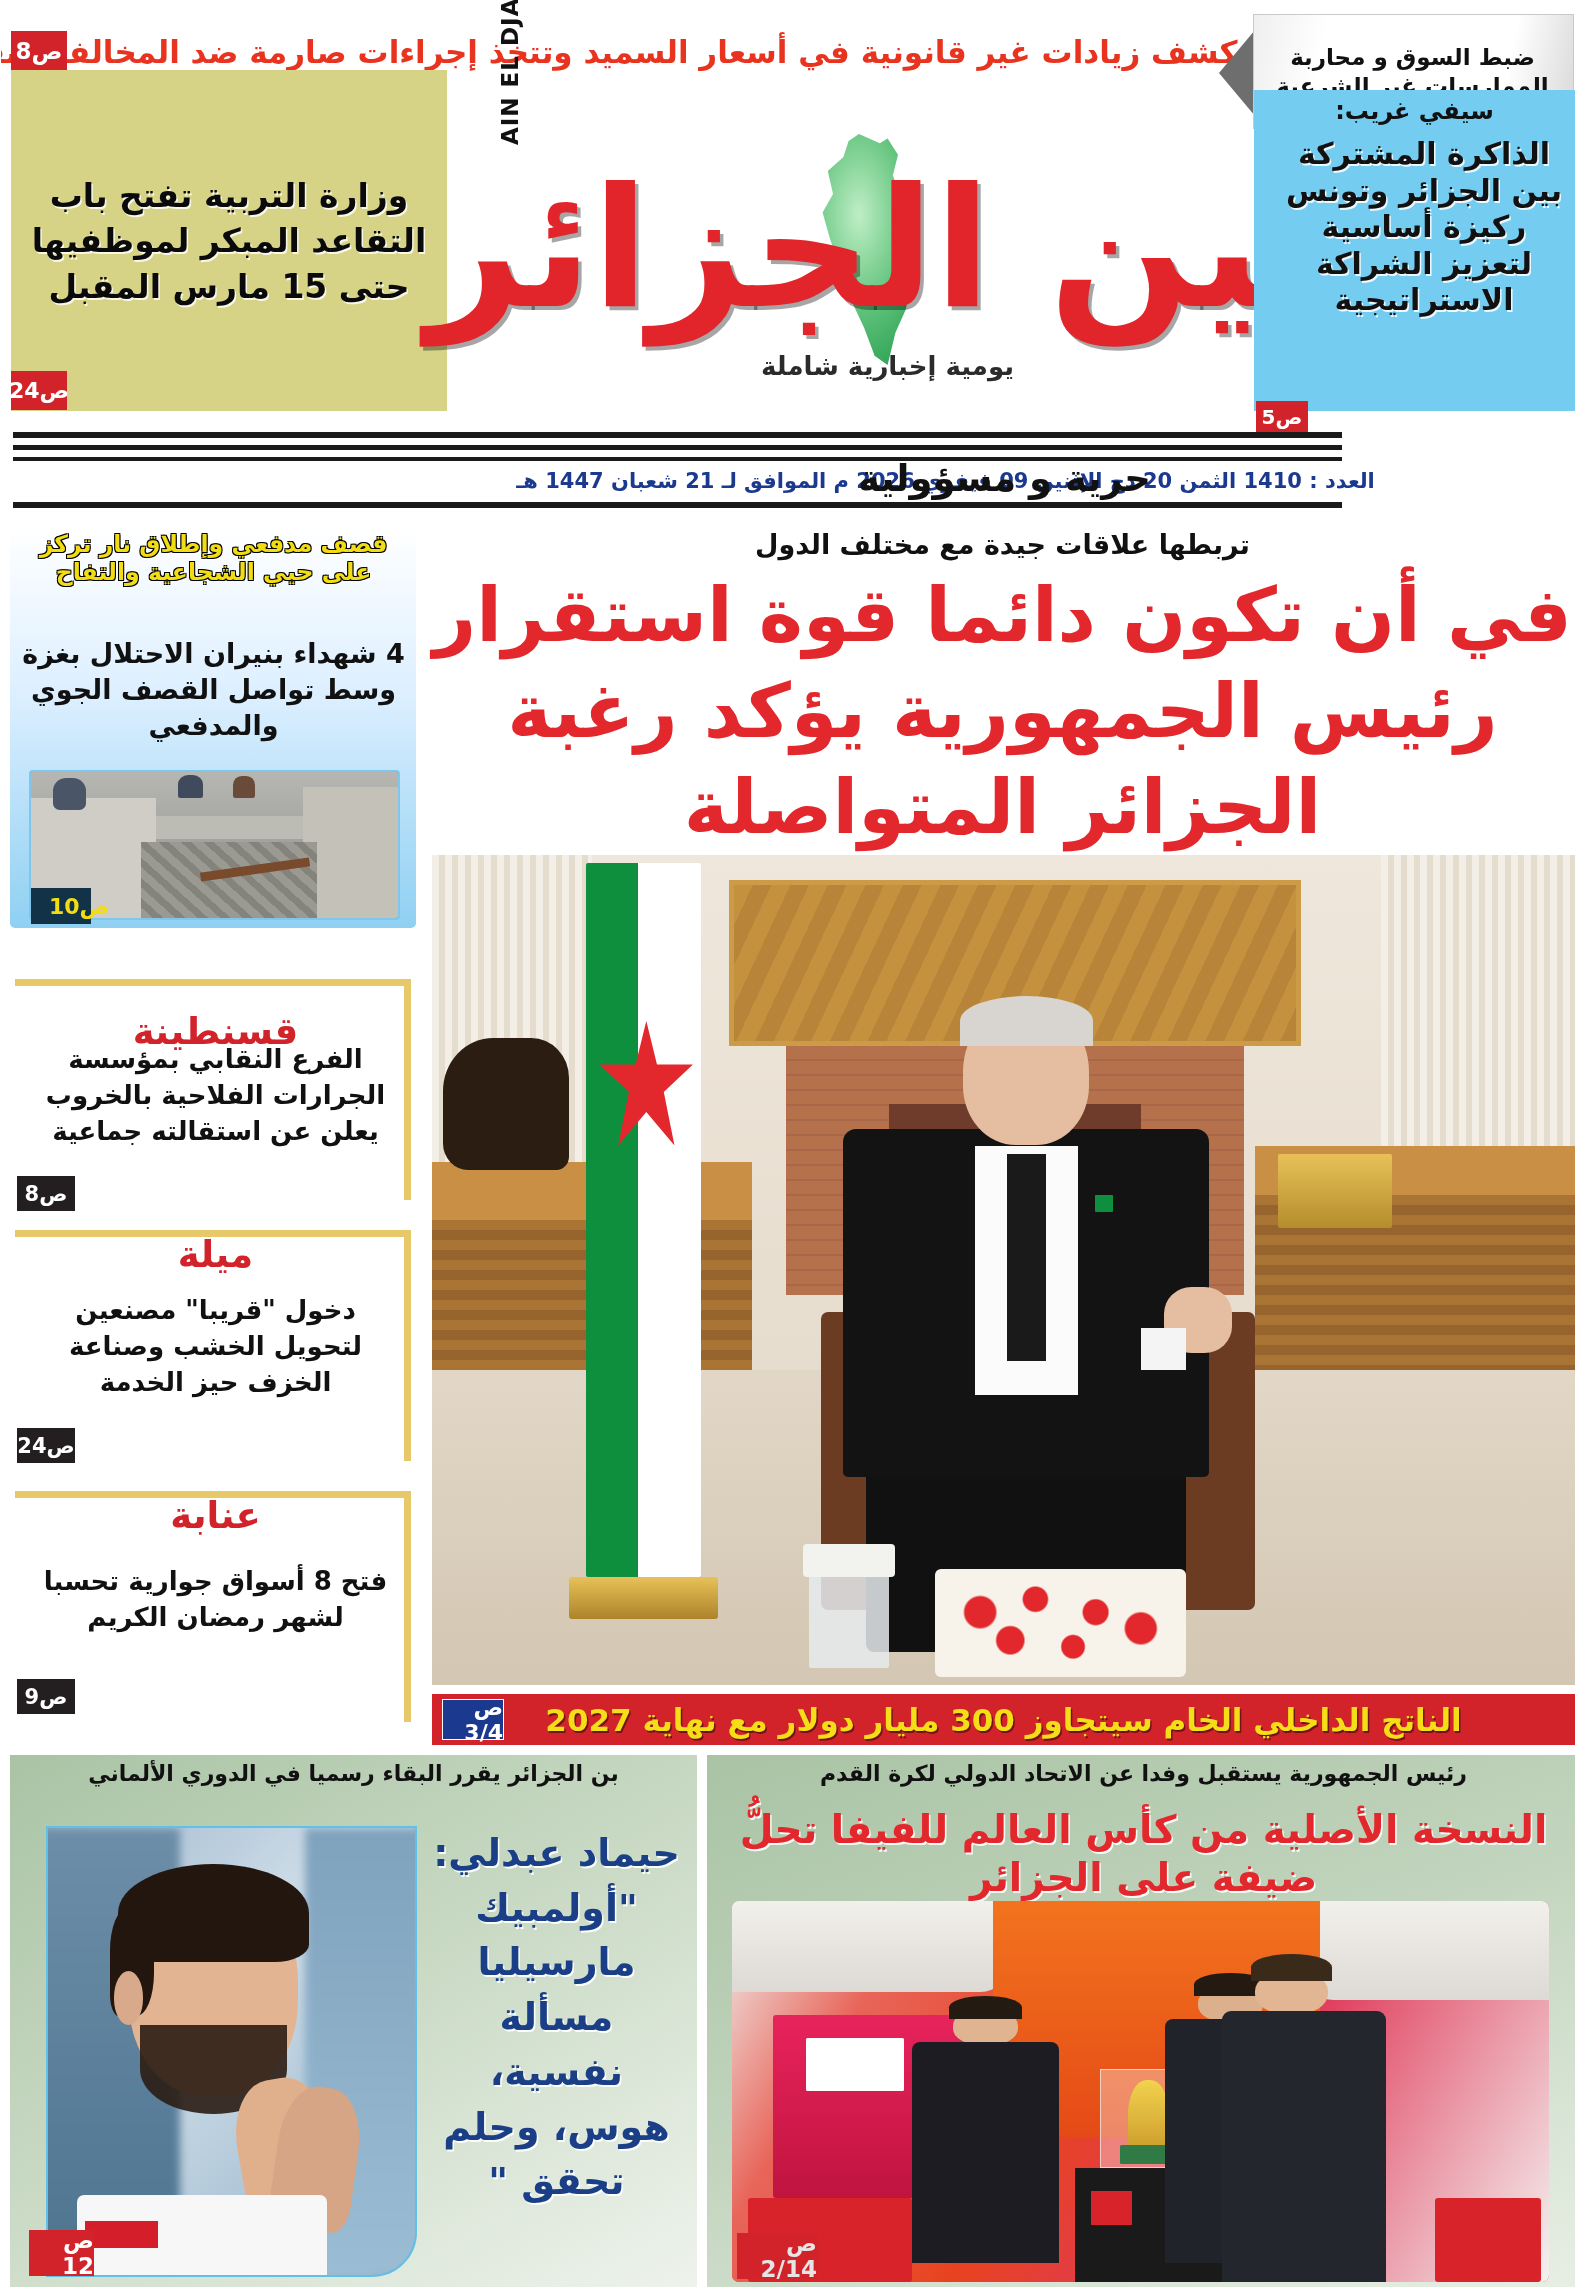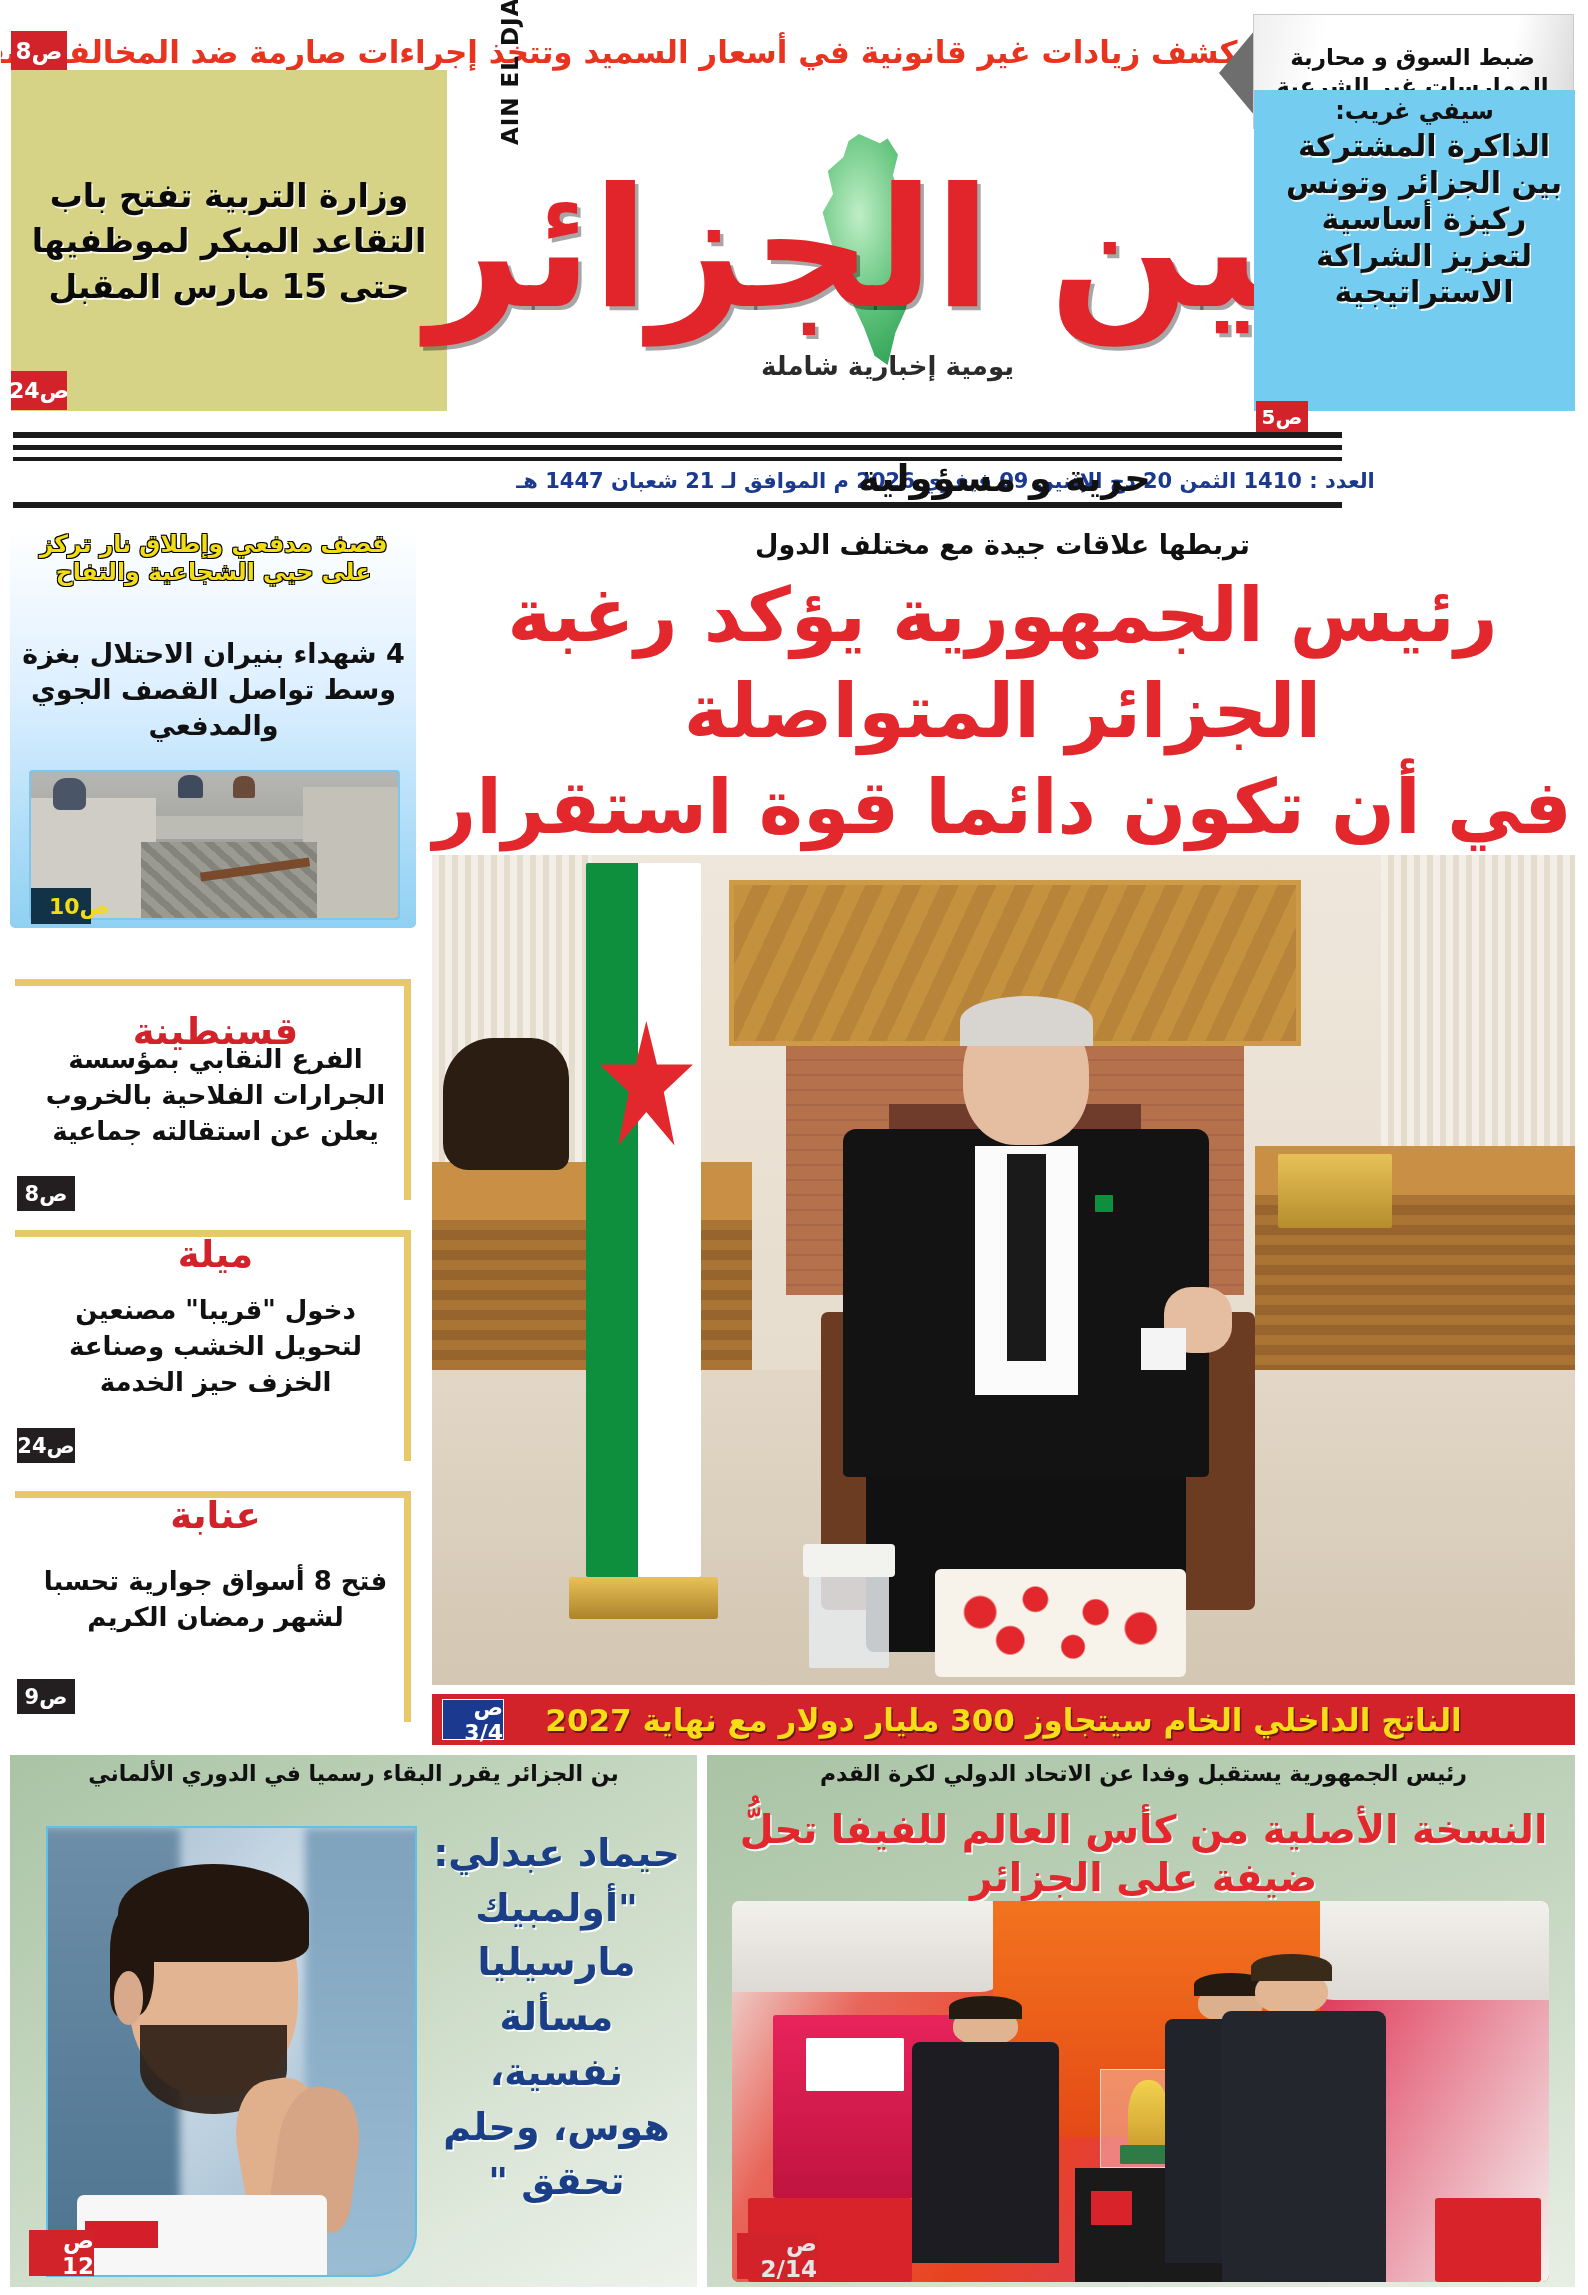--- a/index.html
+++ b/index.html
@@ -79,21 +79,21 @@
   }
 
   
   #blue-box {
     left:1254px; top:90px; width:321px; height:321px;
     background:#74cdf0;
     display:flex; flex-direction:column; align-items:center;
     padding:7px 8px 4px 8px;
   }
   #blue-kicker {
-    font-size:24px; font-weight:bold; color:#111; margin-bottom:3px; text-align:center;
+    font-size:24px; font-weight:bold; color:#111; margin-bottom:11px; text-align:center;
   }
   #blue-head {
     font-size:30px; font-weight:bold; color:#111; line-height:1.22; text-align:center;
     text-shadow:1.5px 1.5px 0 rgba(255,255,255,.85);
     margin-left:19px;
   }
   #blue-badge {
     left:1256px; top:401px; width:52px; height:31px;
     background:#d2232a; color:#fff; font-size:20px; font-weight:bold;
     display:flex; align-items:center; justify-content:center;
@@ -294,22 +294,22 @@
 
 <div class="abs rule" id="r1"></div>
 <div class="abs rule" id="r2"></div>
 <div class="abs rule" id="r3"></div>
 <div class="abs" id="dateline">العدد : 1410  الثمن 20 دج  الإثنين 09 فيفري 2026 م  الموافق لـ 21 شعبان 1447 هـ</div>
 <div class="abs" id="motto">حرية و مسؤولية</div>
 <div class="abs rule" id="r4"></div>
 
 <div class="abs" id="lead-kicker">تربطها علاقات جيدة مع مختلف الدول</div>
 <div class="abs" id="lead-head">
+  <div>في أن تكون دائما قوة استقرار</div>
   <div>رئيس الجمهورية يؤكد رغبة الجزائر المتواصلة</div>
-  <div>في أن تكون دائما قوة استقرار</div>
 </div>
 
 <div class="abs" id="lead-photo">
 
   <div class="ph" style="left:0;top:0;width:100%;height:64%;background:linear-gradient(#efe7dc,#e6dccd);"></div>
 
   <div class="ph" style="left:26%;top:3%;width:50%;height:20%;background:repeating-linear-gradient(115deg,#c6913f 0 17px,#b8843a 17px 34px);border:5px solid #cd9a47;"></div>
 
   <div class="ph" style="left:31%;top:23%;width:40%;height:30%;background:repeating-linear-gradient(#b5714c 0 13px,#a9674a 13px 15px);"></div>
   <div class="ph" style="left:40%;top:30%;width:22%;height:22%;background:#6f3c2b;"></div>

